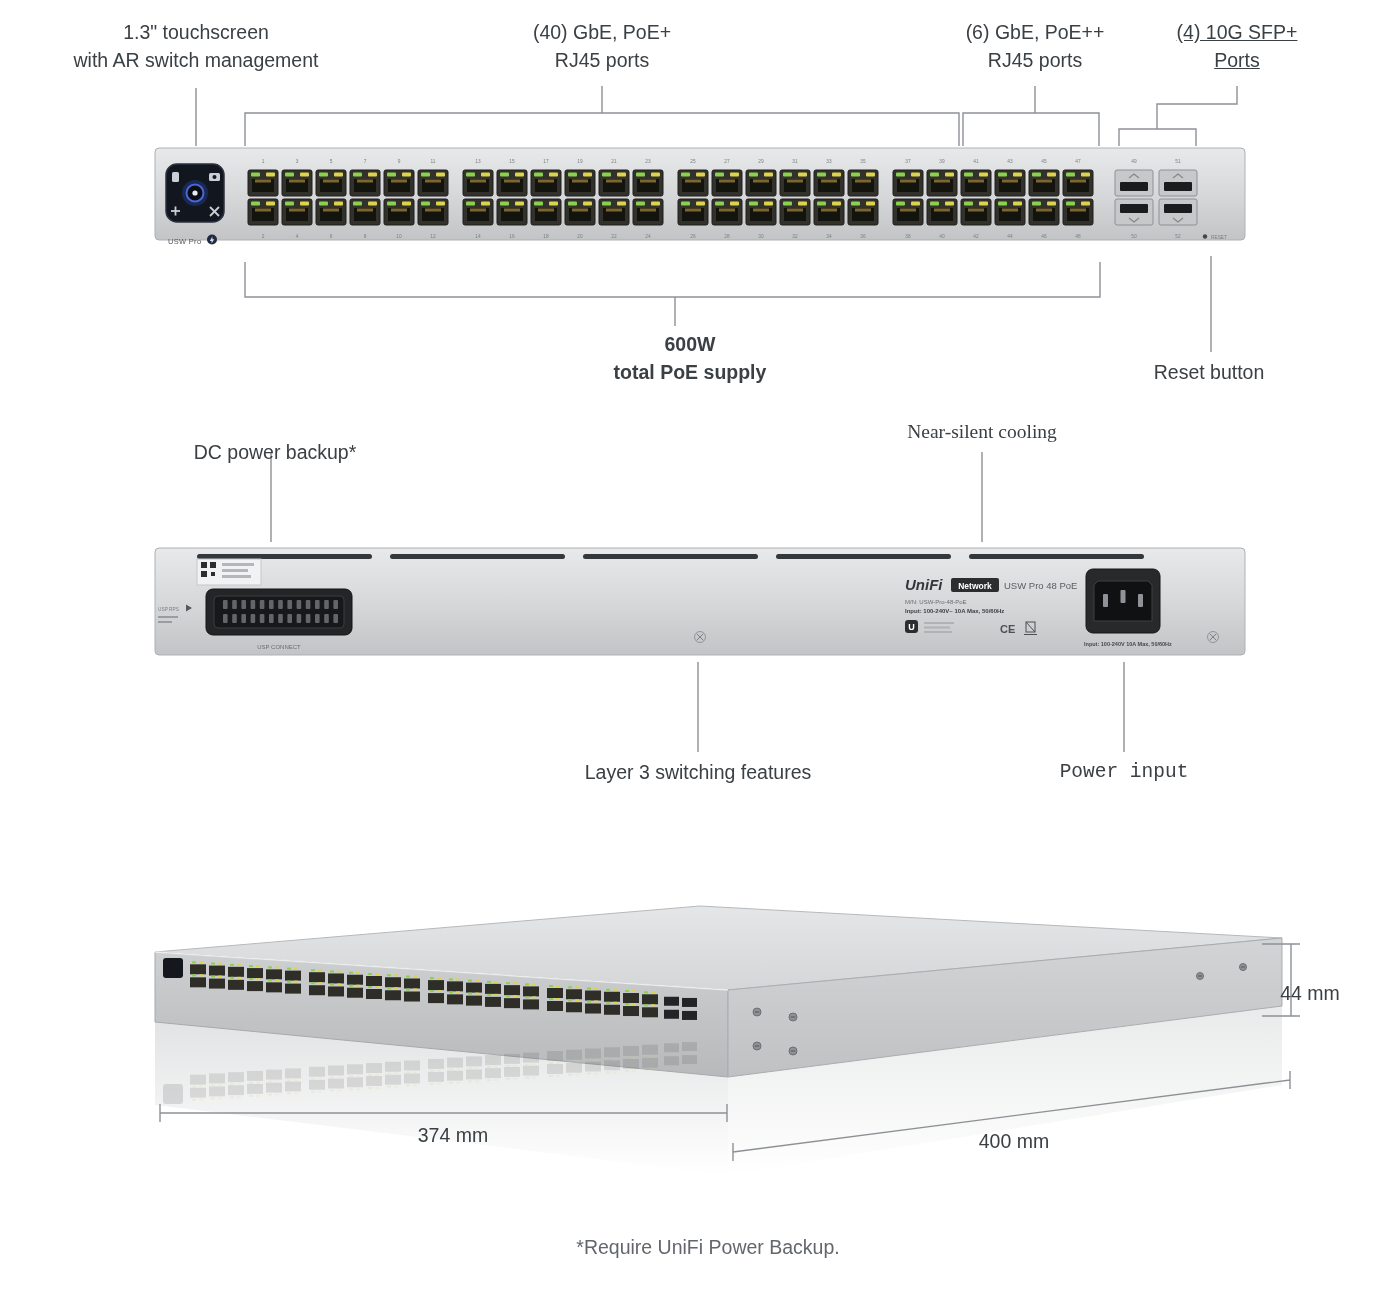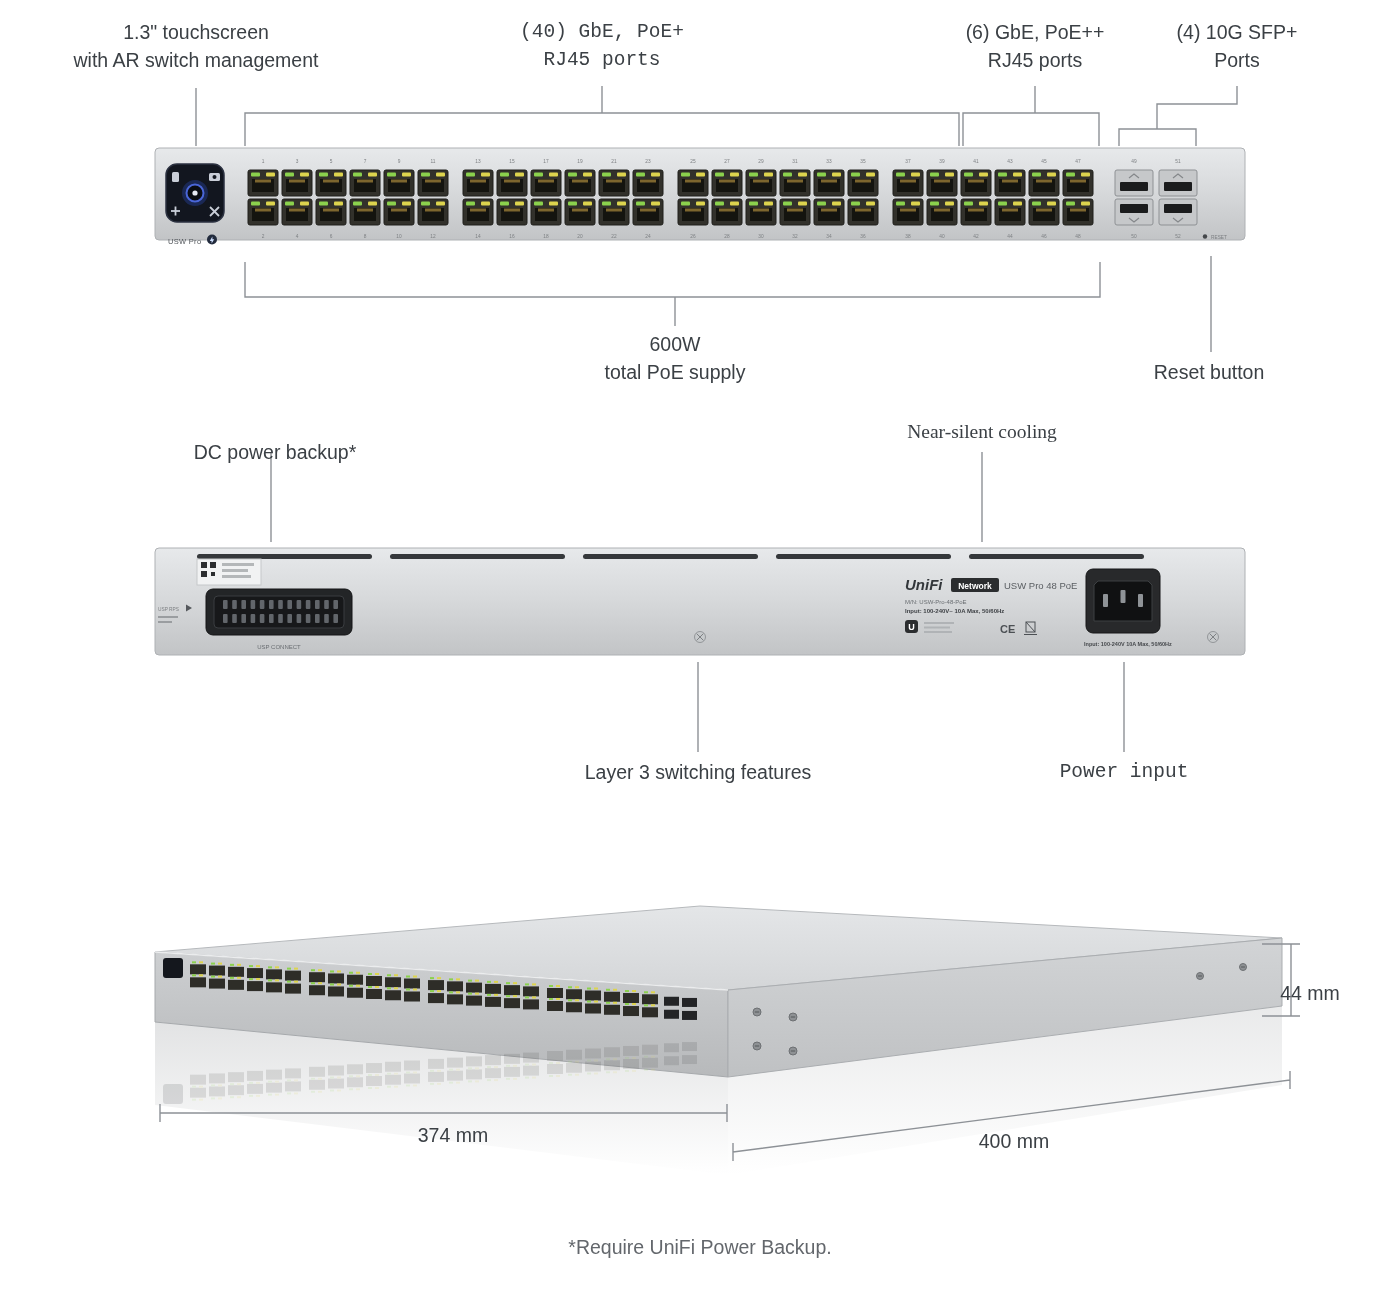--- a/index.html
+++ b/index.html
@@ -2,21 +2,21 @@
 <html><head>
 <meta charset="utf-8">
 <style>
   * { margin:0; padding:0; box-sizing:border-box; }
   html,body { background:#ffffff; }
   .canvas { position:relative; width:1400px; height:1292px; background:#fff;
             font-family:"Liberation Sans", sans-serif; overflow:hidden; }
   .canvas > svg { position:absolute; left:0; top:0; }
   .callout { position:absolute; transform:translateX(-50%); text-align:center;
              white-space:pre-line; font-size:19.5px; line-height:28px; color:#3b4045; }
-  .footnote { color:#63676c; }
+  .footnote { color:#63676c;margin-left:8px; }
   .cl { fill:none; stroke:#8d9196; stroke-width:1.4; }
   svg text { font-family:"Liberation Sans", sans-serif; }
   .t4 { font-size:4.8px; fill:#7c7f82; }
   .t5b { font-size:5.5px; fill:#45484c; font-weight:bold; }
   .t6 { font-size:6px; fill:#6a6e72; }
   .t6b { font-size:6px; fill:#3c3f43; font-weight:bold; }
   .t7 { font-size:7.5px; fill:#53575c; letter-spacing:.3px; }
   .t9 { font-size:9.5px; fill:#5a5e62; }
   .brand { font-size:15px; font-style:italic; font-weight:bold; fill:#33373b; }
   .badge { font-size:8.5px; fill:#ffffff; font-weight:bold; }
@@ -954,27 +954,27 @@
 
   <g>
     <path class="cl" d="M1262 944 H1300 M1291 944 V1016 M1262 1016 H1300"></path>
     <path class="cl" d="M160 1104 V1122 M160 1113 H727 M727 1104 V1122"></path>
     <path class="cl" d="M733 1143 V1161 M733 1152 L1290 1080 M1290 1071 V1089"></path>
   </g>
 </svg>
 
 <div class="callout" style="left:196px;top:18px;">1.3" touchscreen
 with AR switch management</div>
-<div class="callout" style="left:602px;top:18px;font-family:Liberation Mono, monospace;">(40) GbE, PoE+
+<div class="callout" style="left:602px;top:18px;">(40) GbE, PoE+
 RJ45 ports</div>
 <div class="callout" style="left:1035px;top:18px;">(6) GbE, PoE++
 RJ45 ports</div>
-<div class="callout" style="left:1237px;top:18px;">(4) 10G SFP+
+<div class="callout" style="left:1237px;top:18px;text-decoration:underline;">(4) 10G SFP+
 Ports</div>
-<div class="callout" style="left:675px;top:330px;">600W
+<div class="callout" style="left:690px;top:330px;font-weight:bold;">600W
 total PoE supply</div>
 <div class="callout" style="left:1209px;top:358px;">Reset button</div>
 <div class="callout" style="left:275px;top:438px;">DC power backup*</div>
 <div class="callout" style="left:982px;top:418px;font-family:Liberation Serif, serif;">Near-silent cooling</div>
 <div class="callout" style="left:698px;top:758px;">Layer 3 switching features</div>
 <div class="callout" style="left:1124px;top:758px;font-family:Liberation Mono, monospace;">Power input</div>
 <div class="callout" style="left:1310px;top:966px;margin-top:13px;">44 mm</div>
 <div class="callout" style="left:453px;top:1121px;">374 mm</div>
 <div class="callout" style="left:1014px;top:1127px;">400 mm</div>
 <div class="callout footnote" style="left:700px;top:1233px;">*Require UniFi Power Backup.</div>

